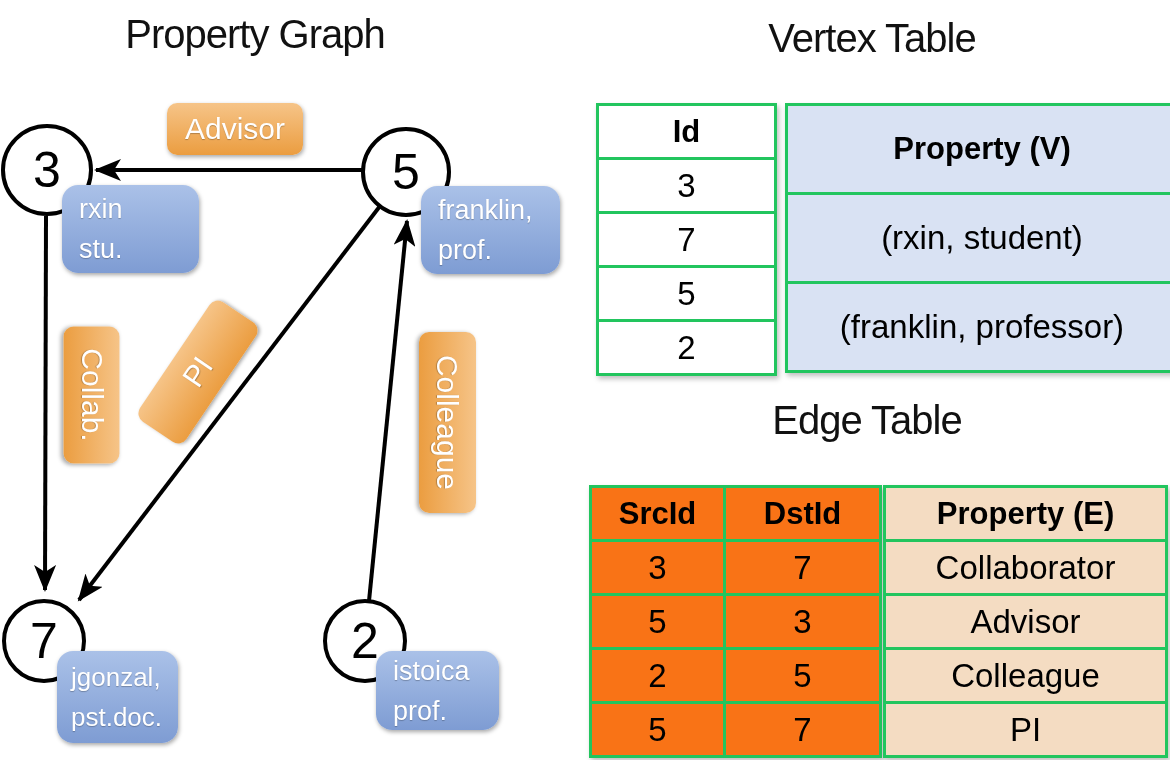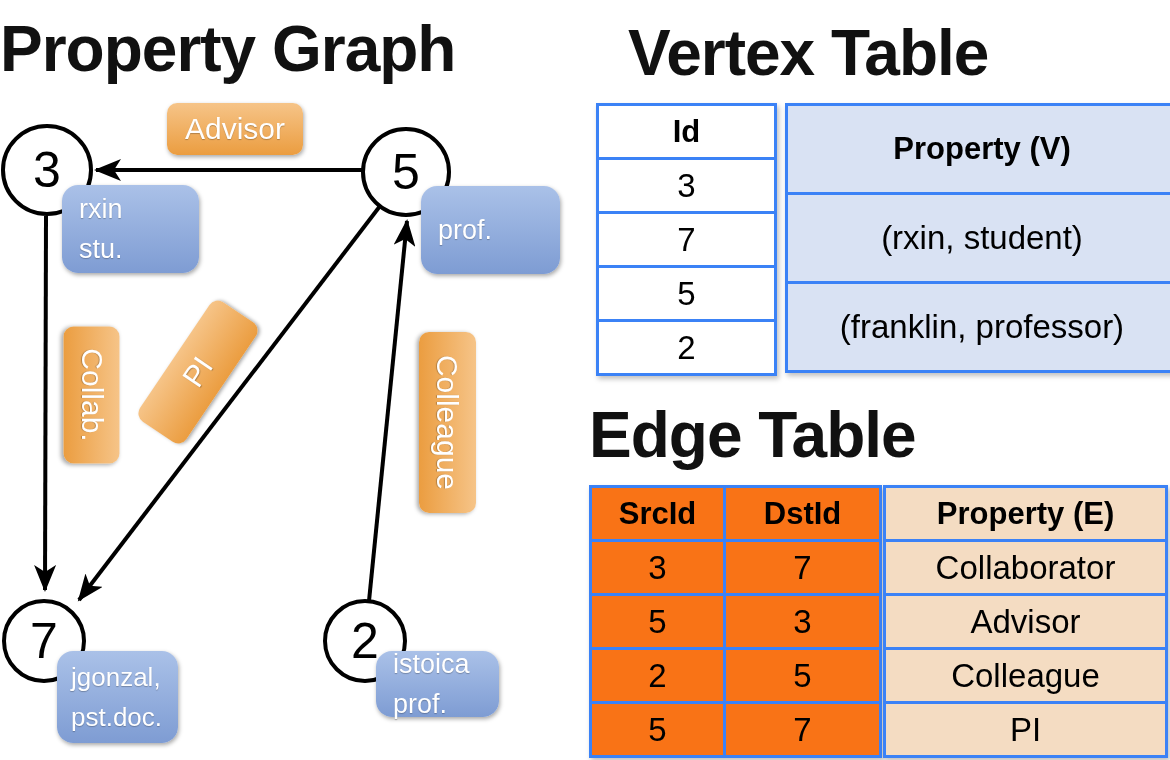--- a/index.html
+++ b/index.html
@@ -8,22 +8,23 @@
     position: relative;
     width: 1170px;
     height: 760px;
     background: #ffffff;
     overflow: hidden;
     font-family: "Liberation Sans", sans-serif;
     color: #000;
   }
   .title {
     position: absolute;
-    font-size: 64px;
-    font-weight: 700;
+    text-align: center;
+    font-size: 40px;
+    font-weight: 400;
     letter-spacing: -1px;
     color: #111;
   }
   .graph-title   { left: 0px;   top: 12px;  width: 510px; }
   .vertex-title  { left: 628px; top: 16px;  width: 488px; }
   .edge-title    { left: 589px; top: 398px; width: 556px; }
 
   svg.edges { position: absolute; left: 0; top: 0; }
 
   .node {
@@ -64,21 +65,21 @@
     text-shadow: 0 1px 1px rgba(0,0,0,0.25);
   }
 
   table.dtable {
     position: absolute;
     border-collapse: collapse;
     table-layout: fixed;
     box-shadow: 2px 3px 5px rgba(0,0,0,0.25);
   }
   table.dtable td, table.dtable th {
-    border: 3px solid #3b82f6;
+    border: 3px solid #22c55e;
     text-align: center;
     vertical-align: middle;
     font-size: 33px;
     font-weight: 300;
     height: 54px;
     overflow: hidden;
     white-space: nowrap;
   }
   table.dtable th { font-size: 31px; font-weight: bold; }
   .v-id   { left: 596px; top: 103px; width: 181px; height: 270px; background: #ffffff; }
@@ -121,27 +122,28 @@
   <div class="elabel" style="left:167px; top:103px; width:136px; height:52px;">Advisor</div>
   <div class="elabel" style="left:23px; top:367px; width:137px; height:56px; transform:rotate(90deg);">Collab.</div>
   <div class="elabel" style="left:126px; top:344px; width:144px; height:56px; transform:rotate(-56deg);">PI</div>
   <div class="elabel" style="left:357px; top:394px; width:181px; height:57px; transform:rotate(90deg);">Colleague</div>
 
   <div class="vlabel" style="left:62px; top:185px; width:137px; height:88px;">
     <span>rxin</span>
     <span>stu.</span>
   </div>
   <div class="vlabel" style="left:421px; top:186px; width:139px; height:88px;">
+    <span>franklin,</span>
     <span>prof.</span>
   </div>
   <div class="vlabel" style="left:57px; top:651px; width:121px; height:92px; font-size:26px; padding-left:14px;">
     <span>jgonzal,</span>
     <span>pst.doc.</span>
   </div>
-  <div class="vlabel" style="left:376px; top:651px; width:123px; height:66px;">
+  <div class="vlabel" style="left:376px; top:651px; width:123px; height:79px;">
     <span>istoica</span>
     <span>prof.</span>
   </div>
 
   <div class="title vertex-title">Vertex Table</div>
 
   <table class="dtable v-id">
     <tbody>
         <tr>
           <th>Id</th>

